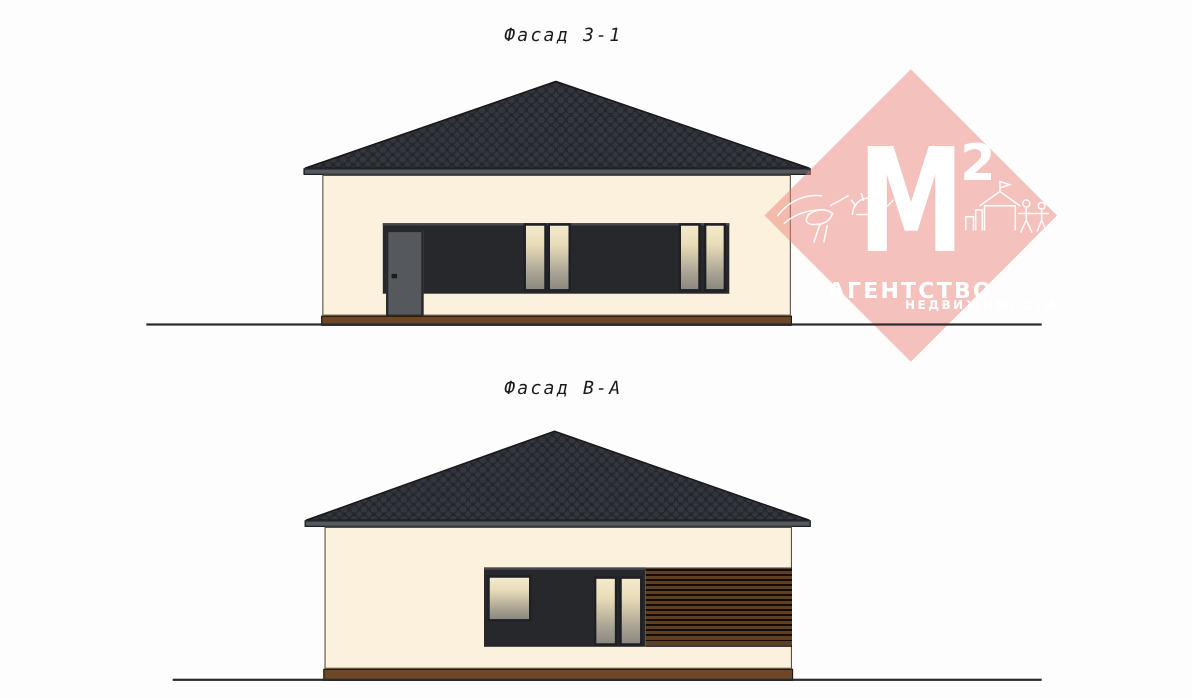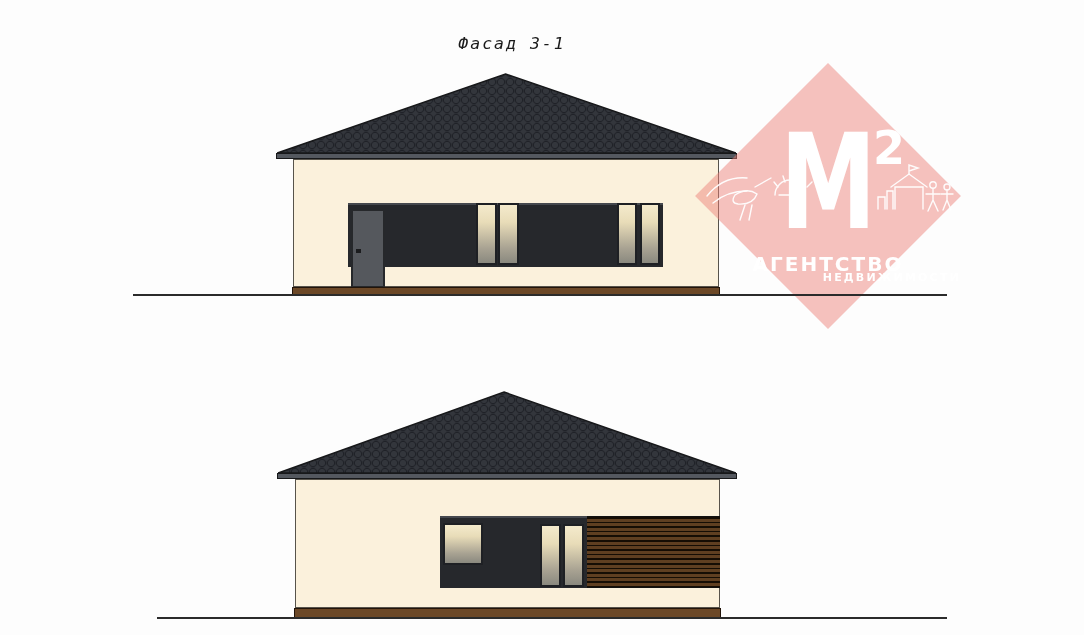--- a/index.html
+++ b/index.html
@@ -9,21 +9,21 @@
     font-family:"DejaVu Sans",sans-serif;
   }
   .canvas{position:absolute;left:0;top:0;width:1084px;height:635px;}
 
   
   .title{
     position:absolute;left:362px;width:300px;text-align:center;
     font-family:"DejaVu Sans Mono",monospace;font-style:italic;
     font-size:16.5px;letter-spacing:2px;color:var(--title-ink,#1a1a1a);
   }
-  .t1{top:34px;}
+  .t1{top:22px;}
   .t2{top:343px;}
 
   
   .roof{position:absolute;}
   .fascia{
     position:absolute;box-sizing:border-box;height:6px;
     background:var(--fascia,#54585f);border:1px solid var(--roof-outline,#17181a);
   }
   .wall{
     position:absolute;box-sizing:border-box;
@@ -151,20 +151,21 @@
       <span class="handle"></span>
     </div>
     <div class="win winA"></div>
     <div class="win winB"></div>
     <div class="win winC"></div>
     <div class="win winD"></div>
     <div class="plinth p1"></div>
     <div class="ground g1"></div>
   </section>
 
+  <div class="title t2">Фасад В-А</div>
 
   <section>
     <svg class="roof roof2" viewBox="0 0 460 83" preserveAspectRatio="none">
       <polygon points="227,1 458.8,82 1.2,82" fill="url(#scales)" style="stroke:var(--roof-outline,#17181a)" stroke-width="1.4"></polygon>
     </svg>
     <div class="fascia f2"></div>
     <div class="wall w2"></div>
     <div class="panel pn2"></div>
     <div class="win winSq"></div>
     <div class="win winE"></div>

